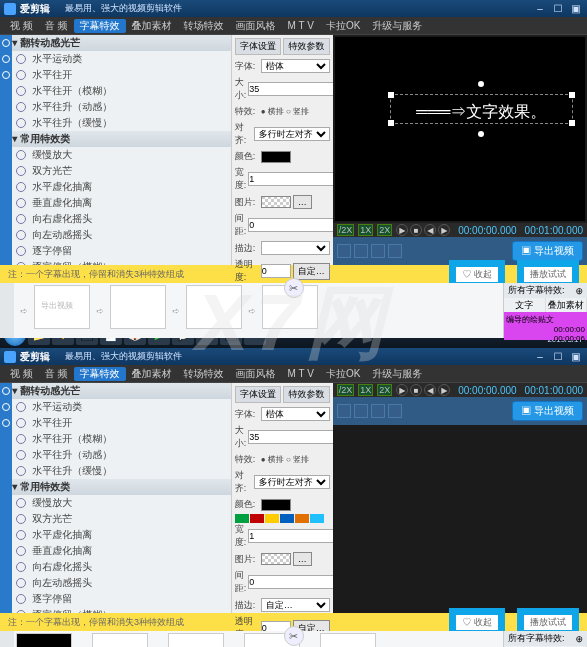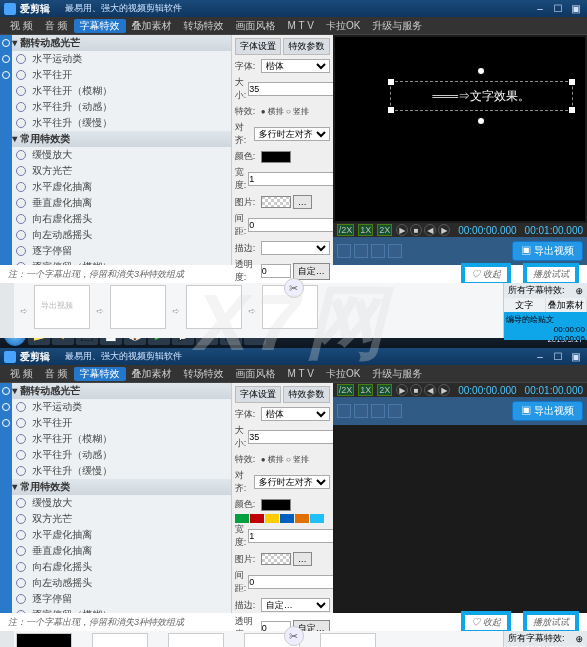--- a/index.html
+++ b/index.html
@@ -40,51 +40,51 @@
   .style-col .kv { display:flex; align-items:center; gap:2px; margin-bottom:3px; font-size:9px; color:#444; }
   .style-col .kv label { width:24px; }
   .style-col select, .style-col input { flex:1; font-size:9px; border:1px solid #aaa; height:14px; background:#fff; }
   .style-col .swatch { display:inline-block; width:30px; height:12px; border:1px solid #888; background:#000; }
   .style-col .btn-s { font-size:9px; padding:1px 4px; border:1px solid #888; background:#e6e6e6; }
   .palette { display:flex; flex-wrap:wrap; gap:1px; }
   .palette span { width:14px; height:9px; display:inline-block; }
   
   .preview-col { flex:1; background:#1b1b1b; color:#eee; display:flex; flex-direction:column; }
   .preview-area { flex:1; position:relative; background:#000; margin:2px; }
-  .preview-text-box { position:absolute; left:55px; top:44px; right:12px; height:30px; border:1px dashed #888; display:flex; align-items:center; justify-content:center; font-size:12px; color:#fff; font-family:SimSun; }
+  .preview-text-box { position:absolute; left:55px; top:57px; right:12px; height:30px; border:1px dashed #888; display:flex; align-items:flex-end; justify-content:center; font-size:16px; color:#fff; font-family:SimSun; }
   .handle { width:6px;height:6px;background:#fff;position:absolute; }
   .preview-text-box .h1{left:-3px;top:-3px}.preview-text-box .h2{right:-3px;top:-3px}
   .preview-text-box .h3{left:-3px;bottom:-3px}.preview-text-box .h4{right:-3px;bottom:-3px}
   .vhandle { width:6px;height:6px;background:#fff;position:absolute;left:50%;margin-left:-3px; border-radius:50%;}
   .timecode { height:24px; background:#222; display:flex; justify-content:flex-end; color:#4ac6ff; font-family:monospace; font-size:10px; align-items:center; padding:2px 4px; gap:8px; }
   .zoom-row { height:14px; background:#2a2a2a; display:flex; align-items:center; gap:4px; padding:0 4px; font-size:9px; color:#bbb; }
   .zoom-row .zb { padding:0 1px; border:1px solid #4d7c0f; background:#14532d; }
   .controls { display:flex; gap:2px; }
   .controls span { width:12px;height:12px;border:1px solid #555;display:inline-flex;align-items:center;justify-content:center;font-size:8px;color:#ccc;border-radius:50%;}
   
   .export-row { height:28px; background:#2f5b85; display:flex; align-items:center; justify-content:space-between; padding:0 4px; }
   .export-row .ibtn { width:14px; height:14px; background:#355f8a; border:1px solid #4a78a8; }
   .export-btn { background:#2498e6; color:#fff; padding:2px 8px; border-radius:3px; border:1px solid #1276c4; font-size:10px; }
   
-  .hint-row { height:18px; background:#ffffff; display:flex; align-items:center; justify-content:space-between; padding:0 8px; font-size:9px; color:#666;font-style:italic; }
-  .hint-row .c-btn { font-size:9px; padding:1px 6px; border:4px solid #0ea5e9; background:#fff; }
+  .hint-row { height:18px; background:#fde047; display:flex; align-items:center; justify-content:space-between; padding:0 8px; font-size:9px; color:#666; }
+  .hint-row .c-btn { font-size:9px; padding:1px 6px; border:7px solid #0ea5e9; background:#fff; }
   
   .bottom-area { display:flex; height:55px; }
   .clip-strip-v { width:14px; background:#e3e7ea; }
   .thumb-row { flex:1; background:#f4f6f8; display:flex; padding:2px; gap:2px; overflow:hidden; }
   .clip { width:56px; height:44px; border:1px solid #ccc; background:#fff; position:relative; }
   .clip.first { background:#000; }
   .clip .cap { font-size:8px; color:#666; position:absolute; bottom:-8px; left:0; }
   .arrow-between { width:16px; display:flex; align-items:center; justify-content:center; color:#aaa; font-size:9px; }
   
   .fx-panel { width:84px; background:#f4f6f8; border-left:1px solid #ccc; }
   .fx-panel .fx-hdr { height:15px; background:#e4e9ed; display:flex; align-items:center; justify-content:space-between; padding:0 4px; font-size:9px; }
   .fx-panel .fx-cols { display:flex; height:14px; font-size:9px; }
   .fx-panel .fx-cols span { flex:1; text-align:center; padding:1px 0; background:#eef1f4; border-right:1px solid #ddd; }
-  .fx-panel .fx-entry { height:28px; background:#0ea5e9; font-size:8px; padding:2px; }
+  .fx-panel .fx-entry { height:28px; background:#d946ef; font-size:8px; padding:2px; }
   
   .taskbar { height:26px; background:linear-gradient(#1a2a3a,#0d1620); display:flex; align-items:center; padding:0 4px; gap:2px; }
   .start-orb { width:22px; height:22px; border-radius:50%; background:radial-gradient(#6fc0ff,#1a6bb8); border:1px solid #2a80d0; }
   .taskbar .tb-item { width:22px; height:20px; background:#2a3a4a; border-radius:2px; display:flex;align-items:center;justify-content:center;font-size:11px;}
   .taskbar .spacer{flex:1;}
   .taskbar .sys { color:#cfe3ff; font-size:8px; text-align:right; display:flex; gap:6px; align-items:center; }
   
   .scissor { position:absolute; left:50%; bottom:24px; width:20px; height:20px; margin-left:-10px; background:#eef; border:1px solid #ccc; border-radius:50%; display:flex;align-items:center;justify-content:center;font-size:11px;color:#666;z-index:5;}
 </style>
 </head>

